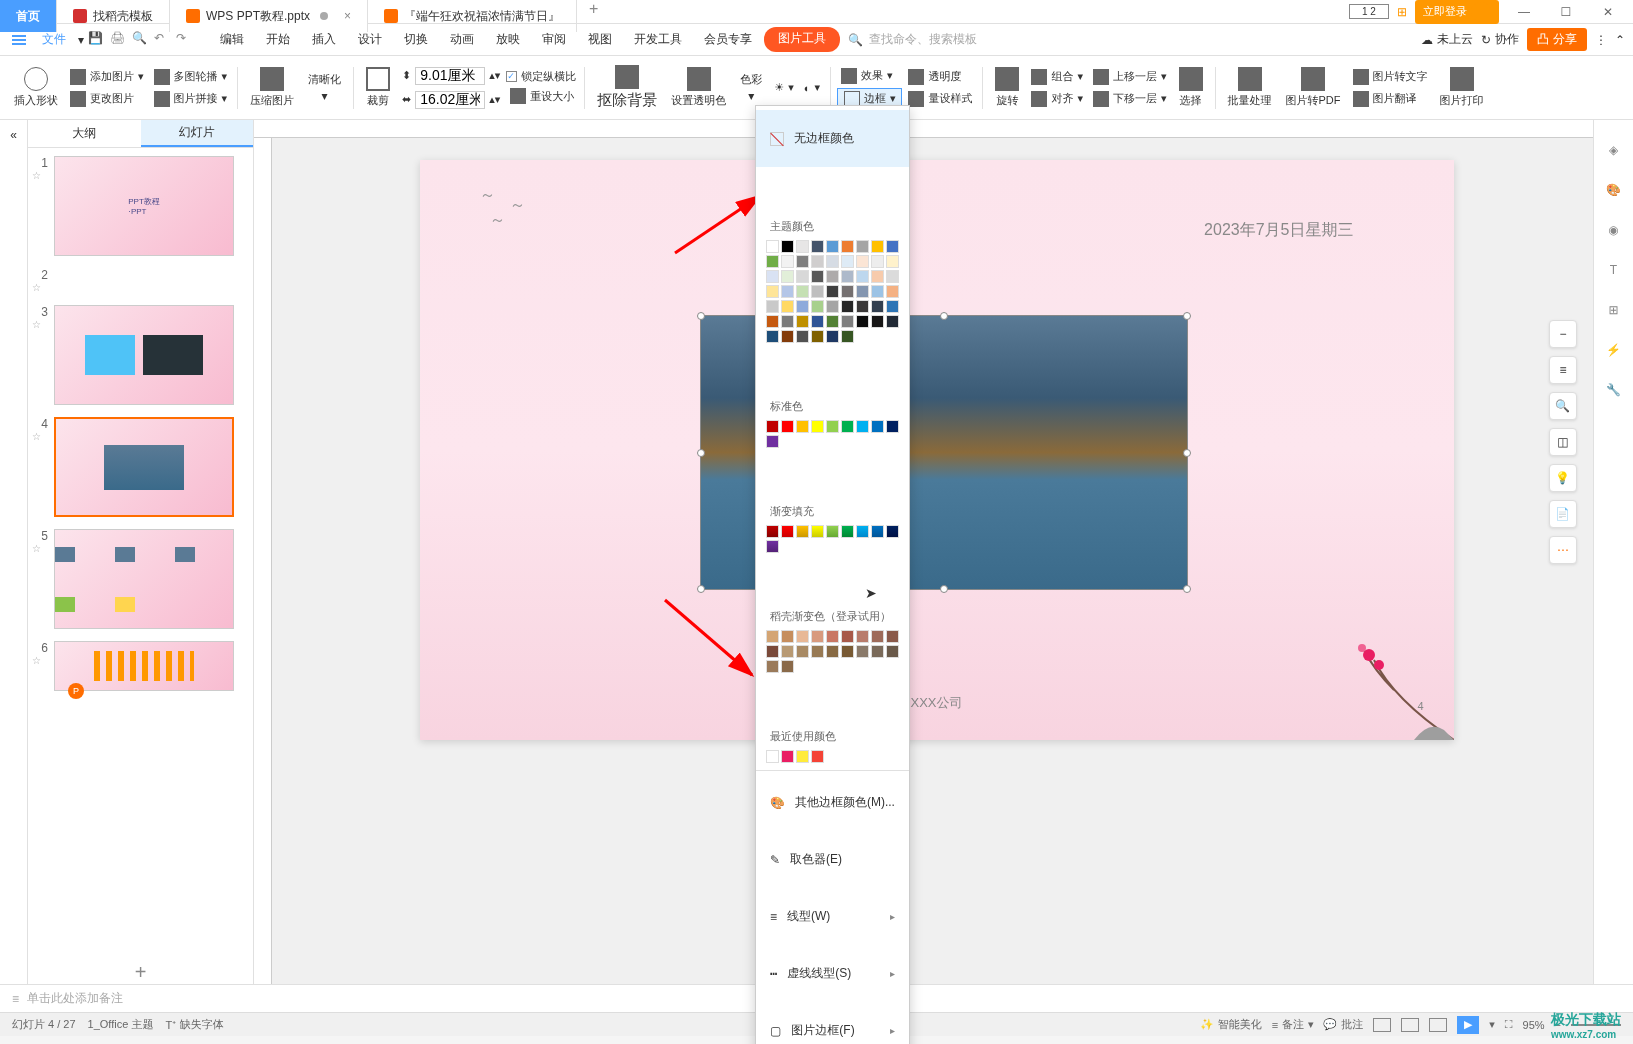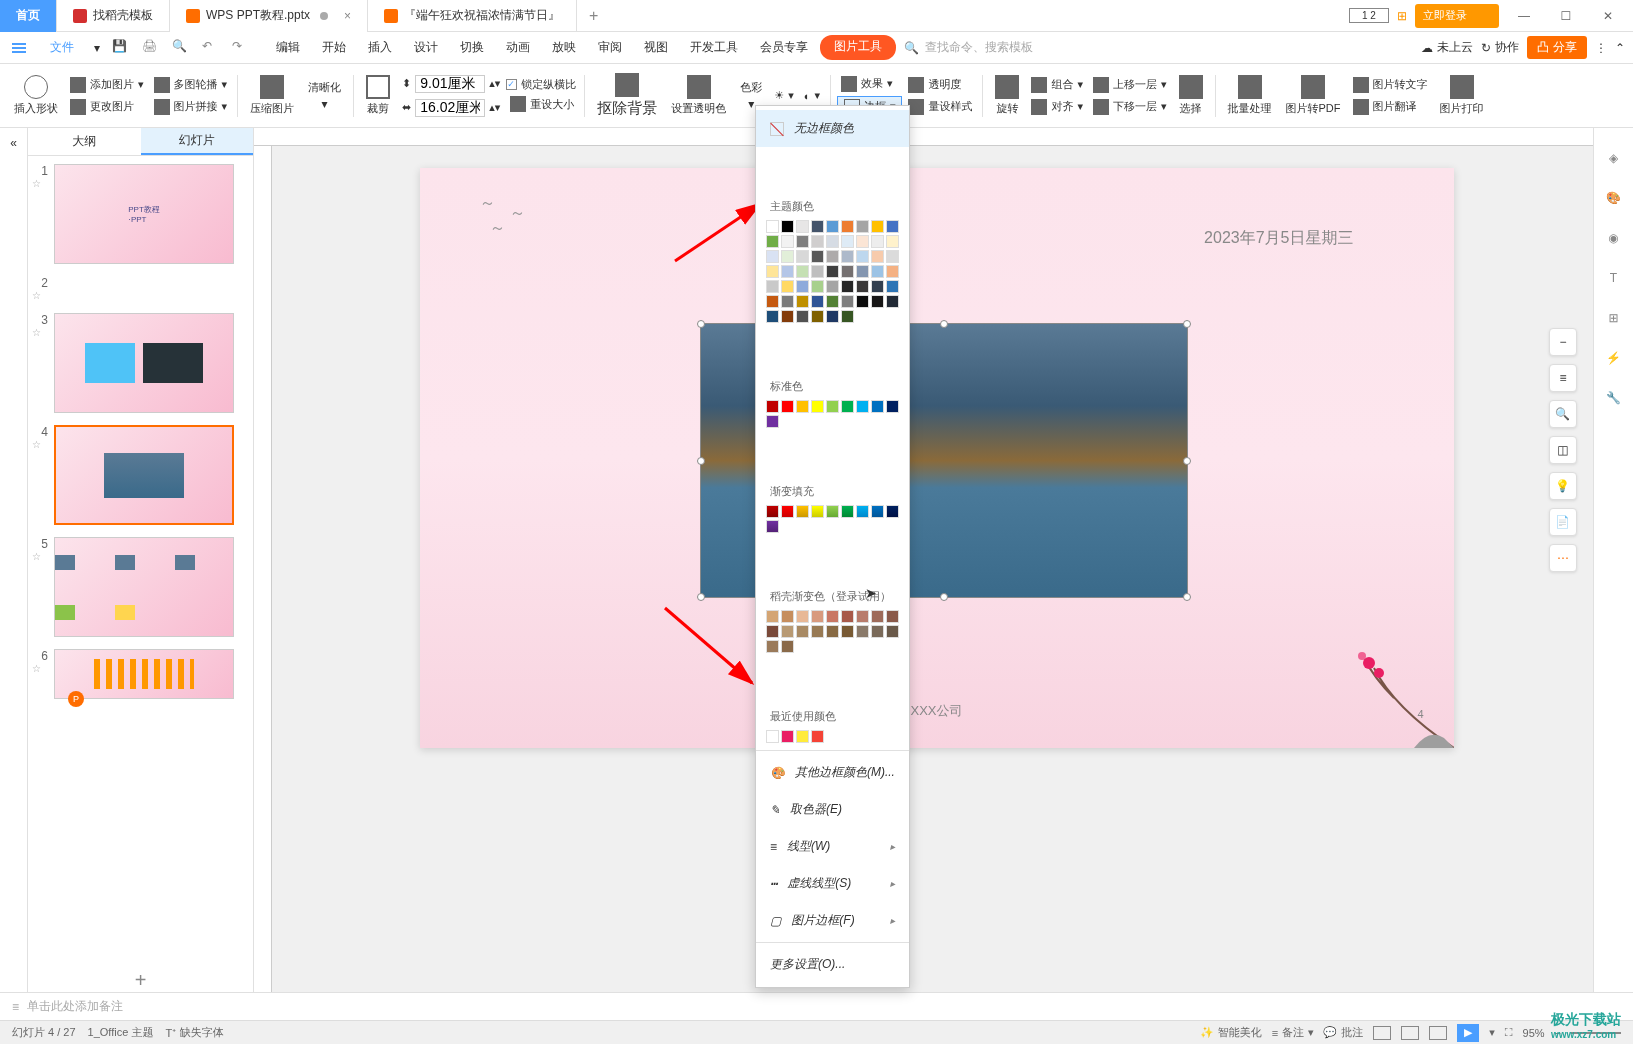--- a/index.html
+++ b/index.html
@@ -1,34 +1,34 @@
 <!DOCTYPE html>
 <html><head>
 <meta charset="utf-8">
 <style>
 * { margin: 0; padding: 0; box-sizing: border-box; font-family: "Microsoft YaHei", sans-serif; }
 body { background: #f5f5f5; width: 1633px; height: 1044px; overflow: hidden; font-size: 12px; color: #333; }
 
-.title-bar { height: 32px; background: #fff; display: flex; align-items: center; border-bottom: 1px solid #e0e0e0; }
+.title-bar { height: 24px; background: #fff; display: flex; border-bottom: 1px solid #e0e0e0; }
 .tab { height: 32px; display: flex; align-items: center; padding: 0 16px; border-right: 1px solid #e0e0e0; cursor: pointer; gap: 6px; }
 .tab.home { background: #4a9eff; color: #fff; font-weight: bold; }
 .tab.active { background: #fff; }
 .tab-icon { width: 14px; height: 14px; display: inline-block; }
 .tab-icon.d { background: #d32f2f; border-radius: 2px; }
 .tab-icon.p { background: #ff6d00; border-radius: 2px; }
 .tab-tools { display: flex; gap: 2px; padding: 0 4px; }
 .tab-dot { width: 8px; height: 8px; border-radius: 50%; background: #aaa; }
 .new-tab { padding: 0 12px; font-size: 16px; color: #888; }
 .title-right { margin-left: auto; display: flex; align-items: center; gap: 8px; padding-right: 8px; }
 .login-btn { background: #ff9800; color: #fff; padding: 2px 8px; border-radius: 3px; font-size: 11px; display: flex; align-items: center; gap: 4px; }
 .avatar { width: 20px; height: 20px; border-radius: 50%; background: #ff9800; }
 .win-ctrl { width: 34px; height: 24px; display: flex; align-items: center; justify-content: center; color: #666; }
 
 .menu-bar { height: 32px; background: #fff; display: flex; align-items: center; border-bottom: 1px solid #e0e0e0; padding: 0 8px; }
-.menu-left { display: flex; align-items: center; gap: 12px; }
+.menu-left { display: flex; align-items: center; gap: 4px; }
 .menu-hamburger { display: flex; flex-direction: column; gap: 2px; padding: 4px; }
 .menu-hamburger span { width: 14px; height: 2px; background: #4a9eff; }
 .menu-file { color: #4a9eff; padding: 0 8px; }
 .menu-icon { width: 18px; height: 18px; display: inline-block; color: #888; }
 .menu-tabs { display: flex; gap: 2px; margin-left: 16px; }
 .menu-tab { padding: 4px 10px; cursor: pointer; }
 .menu-tab.pic-tool { background: #ff5722; color: #fff; border-radius: 12px; padding: 3px 14px; }
 .search-box { margin-left: 8px; display: flex; align-items: center; gap: 6px; color: #aaa; }
 .menu-right { margin-left: auto; display: flex; align-items: center; gap: 8px; }
 .share-btn { background: #ff6d00; color: #fff; padding: 3px 10px; border-radius: 3px; display: flex; align-items: center; gap: 4px; }
@@ -83,21 +83,21 @@
 .sel-handle.bm { bottom: -4px; left: 50%; margin-left: -4px; }
 .sel-handle.br { bottom: -4px; right: -4px; }
 
 .right-tools { width: 40px; background: #fff; border-left: 1px solid #e0e0e0; display: flex; flex-direction: column; align-items: center; padding-top: 20px; gap: 20px; }
 .rt-icon { width: 20px; height: 20px; display: flex; align-items: center; justify-content: center; color: #888; cursor: pointer; }
 
 .float-tools { position: absolute; right: 16px; top: 200px; display: flex; flex-direction: column; gap: 8px; }
 .float-btn { width: 28px; height: 28px; background: #fff; border: 1px solid #ddd; border-radius: 4px; display: flex; align-items: center; justify-content: center; box-shadow: 0 1px 3px rgba(0,0,0,0.1); cursor: pointer; }
 
 .dropdown { position: absolute; left: 755px; top: 105px; width: 155px; background: #fff; border: 1px solid #ccc; box-shadow: 0 4px 12px rgba(0,0,0,0.2); z-index: 100; padding: 4px 0; }
-.dd-item { padding: 10px 14px; display: flex; align-items: center; gap: 10px; cursor: pointer; font-size: 12px; font-style: italic; }
+.dd-item { padding: 20px 14px; display: flex; align-items: center; gap: 10px; cursor: pointer; font-size: 12px; }
 .dd-item.highlight { background: #e3f2fd; }
 .dd-section { padding: 12px 14px 2px; font-size: 11px; color: #666; margin-top: 40px; }
 .dd-colors { padding: 4px 10px; display: flex; flex-wrap: wrap; gap: 2px; }
 .color-sw { width: 13px; height: 13px; border: 1px solid #ddd; cursor: pointer; }
 .dd-sep { height: 1px; background: #e0e0e0; margin: 3px 0; }
 .dd-arrow { margin-left: auto; color: #888; font-size: 10px; }
 .no-border-sw { width: 14px; height: 14px; border: 1px solid #ccc; position: relative; }
 .no-border-sw::after { content: ""; position: absolute; width: 18px; height: 1px; background: #d32f2f; transform: rotate(45deg); top: 6px; left: -3px; }
 
 .arrow-red { position: absolute; pointer-events: none; z-index: 50; }

